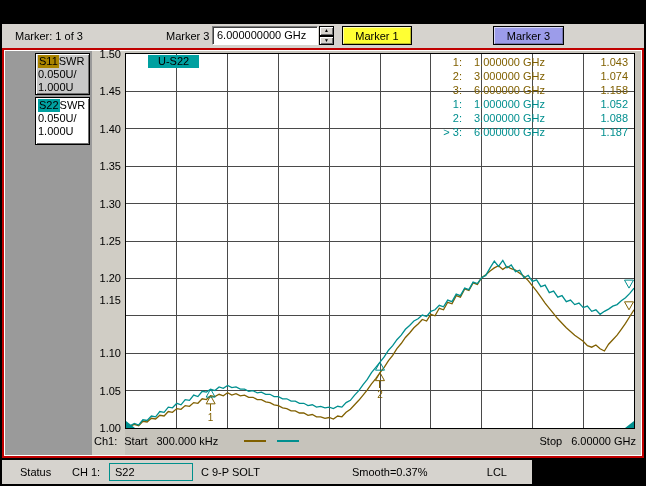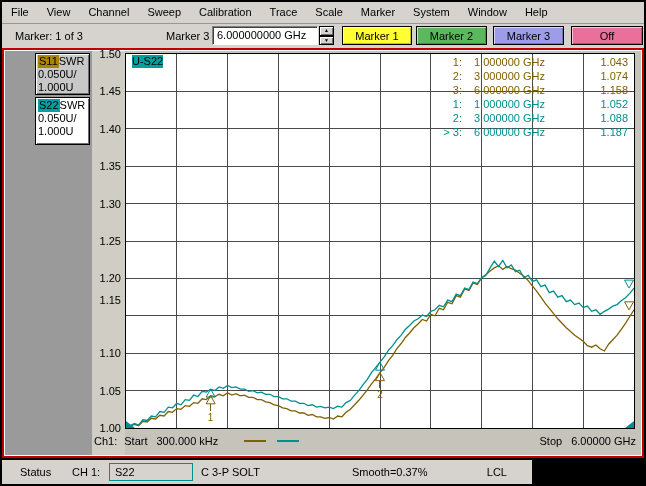--- a/index.html
+++ b/index.html
@@ -35,21 +35,21 @@
   .trace-btn { position:relative; margin:2px 2px 0 2px; padding:1px 2px; line-height:13px;
     border:1px solid #000; box-shadow:inset 1px 1px 0 #fff, inset -1px -1px 0 #6e6e6e; cursor:default; }
   .trace-tag { display:inline-block; padding:0 1px; }
 
   .ylabels { position:absolute; left:88px; top:1px; width:33px; height:404px; background:#d0cdc5; }
   .ylab { position:absolute; right:4px; width:28px; text-align:right; }
 
   .chart { position:absolute; left:121px; top:3px; width:510px; height:376px;
     background:#fff; border:1px solid #000; }
   .chart svg { position:absolute; left:0; top:0; }
-  .chart-title { position:absolute; left:6px; top:1px; background:#00a0a0; padding:0 0; height:13px; line-height:13px; z-index:3; }
+  .chart-title { position:absolute; left:22px; top:1px; background:#00a0a0; padding:0 10px; height:13px; line-height:13px; z-index:3; }
   .readouts { position:absolute; top:1px; right:6px; z-index:3; }
   .ro-row { display:flex; height:14px; line-height:14px; }
   .ro-num { width:46px; text-align:right; padding-right:12px; }
   .ro-freq { width:106px; text-align:left; padding-right:16px; }
   .ro-val { width:48px; text-align:right; }
 
   .chan-footer { position:absolute; left:90px; top:382px; width:544px; height:18px;
     display:flex; align-items:center; }
   .legend-dash { display:inline-block; width:22px; height:2px; }
 
@@ -57,46 +57,31 @@
   .statusbar { position:absolute; left:2px; top:460px; width:530px; height:24px; background:#d6d3ce; }
   .sb-abs { position:absolute; top:6px; }
   .meas-box { position:absolute; left:107px; top:3px; width:84px; height:18px;
     border:1px solid #00908c; padding:2px 0 0 5px; background:#d6d3ce; }
 </style>
 </head>
 <body>
 
 <div class="screen">
 
-  <div class="menubar">
-      <span class="menu-item">File</span>
-      <span class="menu-item">View</span>
-      <span class="menu-item">Channel</span>
-      <span class="menu-item">Sweep</span>
-      <span class="menu-item">Calibration</span>
-      <span class="menu-item">Trace</span>
-      <span class="menu-item">Scale</span>
-      <span class="menu-item">Marker</span>
-      <span class="menu-item">System</span>
-      <span class="menu-item">Window</span>
-      <span class="menu-item">Help</span>
-    </div>
 
   <div class="toolbar">
     <span class="tb-abs" style="left:13px;">Marker: 1 of 3</span>
     <span class="tb-abs" style="left:164px;">Marker 3</span>
     <div class="tb-input">6.000000000 GHz</div>
     <div class="spinner">
       <div class="spin-btn">▲</div>
       <div class="spin-btn">▼</div>
     </div>
   <div class="tb-btn" style="left: 340px; width: 70px; background: rgb(255, 255, 51);">Marker 1</div>
-      <div class="tb-btn" style="left: 414px; width: 71px; background: rgb(92, 184, 92);">Marker 2</div>
       <div class="tb-btn" style="left: 491px; width: 71px; background: rgb(156, 156, 234);">Marker 3</div>
-      <div class="tb-btn" style="left: 569px; width: 72px; background: rgb(234, 111, 154);">Off</div>
     </div>
 
   <div class="display">
     <div class="sidebar">
         <div class="trace-btn" style="background: rgb(200, 200, 200); height: 42px;">
           <div><span class="trace-tag" style="background: rgb(170, 132, 0);">S11</span><span>SWR</span></div>
           <div>0.050U/</div>
           <div>1.000U</div>
         </div>
         <div class="trace-btn" style="background: rgb(255, 255, 255); height: 48px;">
@@ -198,18 +183,18 @@
       <span style="flex:1;"></span>
       <span>Stop</span>
       <span style="margin-left:9px; margin-right:2px;">6.00000 GHz</span>
     </div>
   </div>
 
   <div class="statusbar">
     <span class="sb-abs" style="left:18px;">Status</span>
     <span class="sb-abs" style="left:70px;">CH 1:</span>
     <div class="meas-box">S22</div>
-    <span class="sb-abs" style="left:199px;">C 3-P SOLT</span>
+    <span class="sb-abs" style="left:199px;">C 9-P SOLT</span>
     <span class="sb-abs" style="left:350px;">Smooth=0.37%</span>
     <span class="sb-abs" style="right:25px;">LCL</span>
   </div>
 
 </div>
 
 </body></html>

